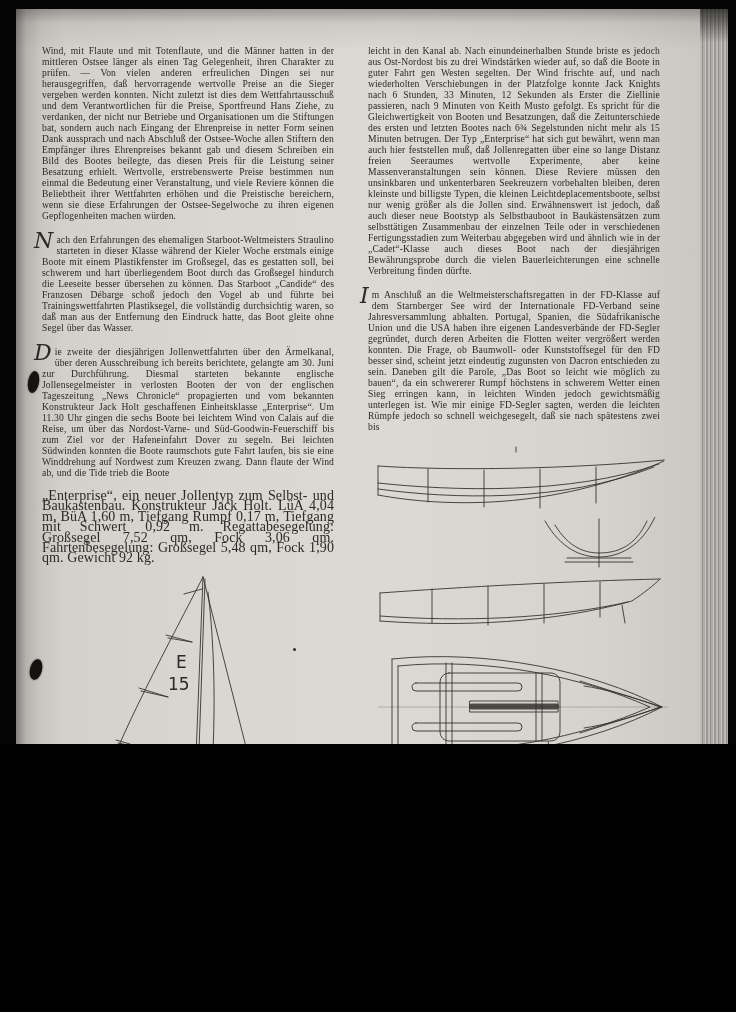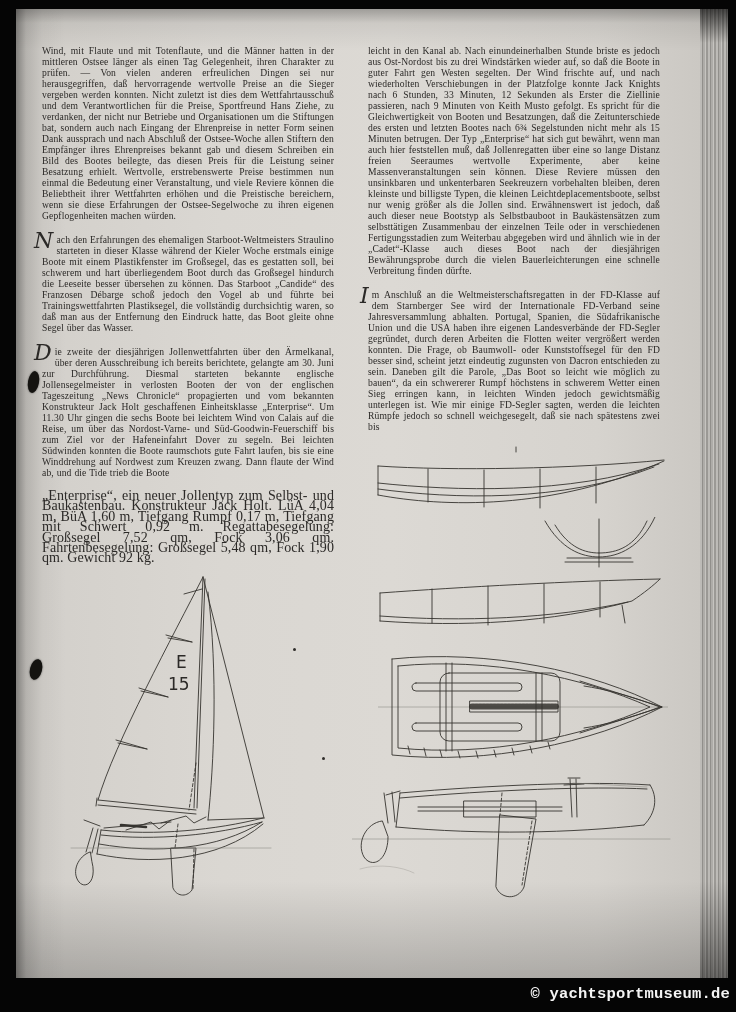--- a/index.html
+++ b/index.html
@@ -1,17 +1,17 @@
 <!DOCTYPE html>
 <html lang="de"><head>
 <meta charset="utf-8">
 <style>
   html,body{margin:0;padding:0;background:#000;}
   .scan{
-    position:relative;width:736px;height:1012px;background:#050505;overflow:hidden;
+    position:relative;width:736px;height:744px;background:#050505;overflow:hidden;
     font-family:"Liberation Serif","DejaVu Serif",serif;
   }
   .page{
     position:absolute;left:16px;top:9px;width:684px;height:969px;overflow:hidden;
     background:
       linear-gradient(90deg, rgba(0,0,0,.38) 0px, rgba(0,0,0,.14) 10px, rgba(0,0,0,.04) 26px, rgba(0,0,0,0) 50px),
       linear-gradient(180deg, rgba(0,0,0,.28) 0, rgba(0,0,0,.07) 14px, rgba(0,0,0,0) 42px),
       linear-gradient(180deg, rgba(0,0,0,0) 90%, rgba(0,0,0,.20) 100%),
       linear-gradient(90deg, #d2cfca, #dad7d2 30%, #dcd9d4 55%, #d6d3ce 85%, #cbc8c3 100%);
   }

